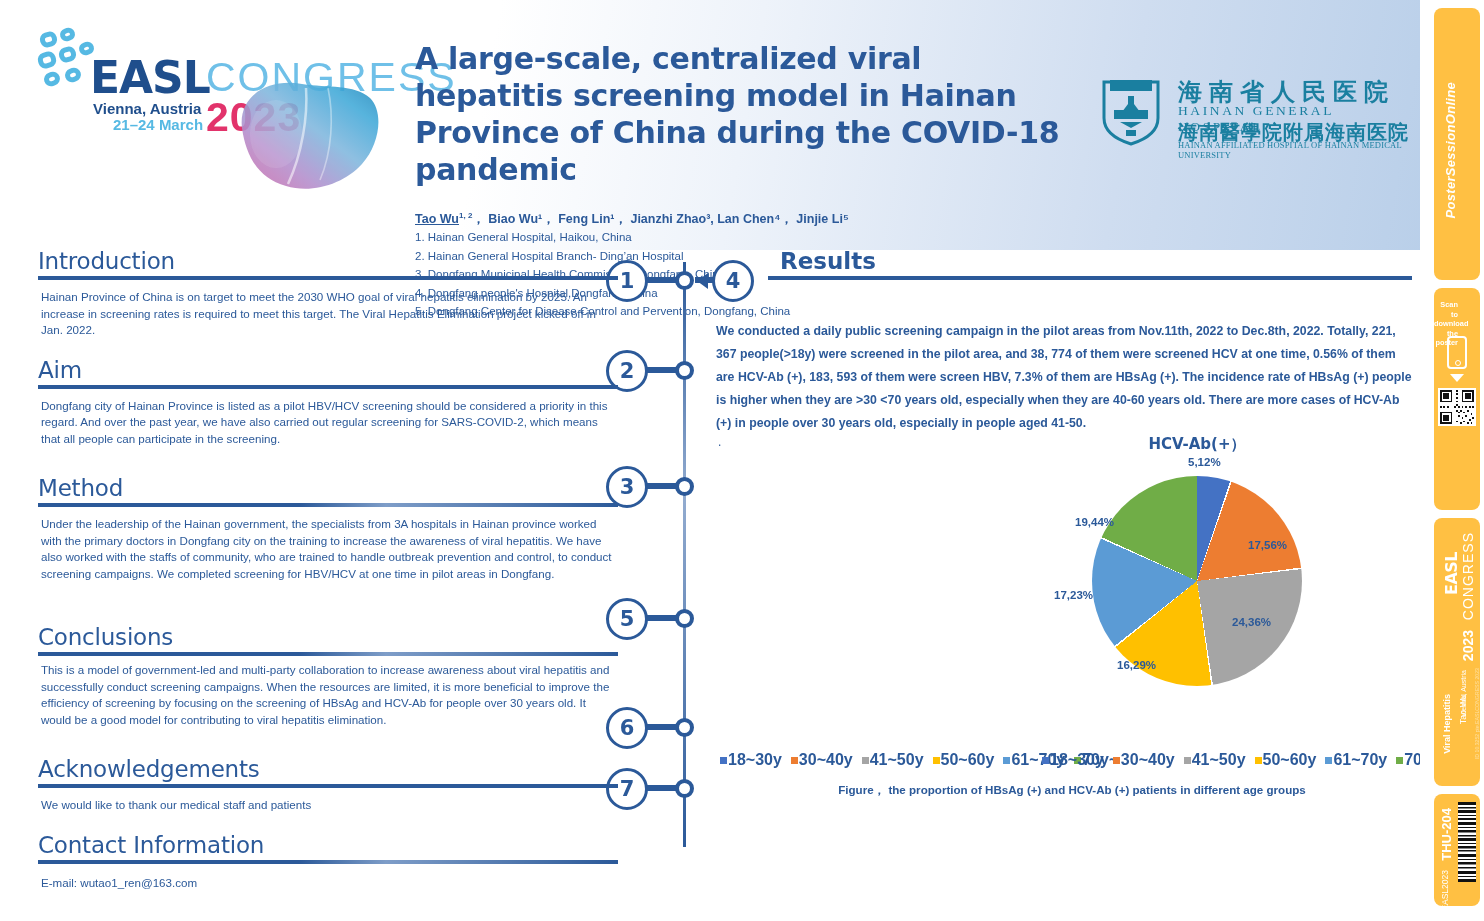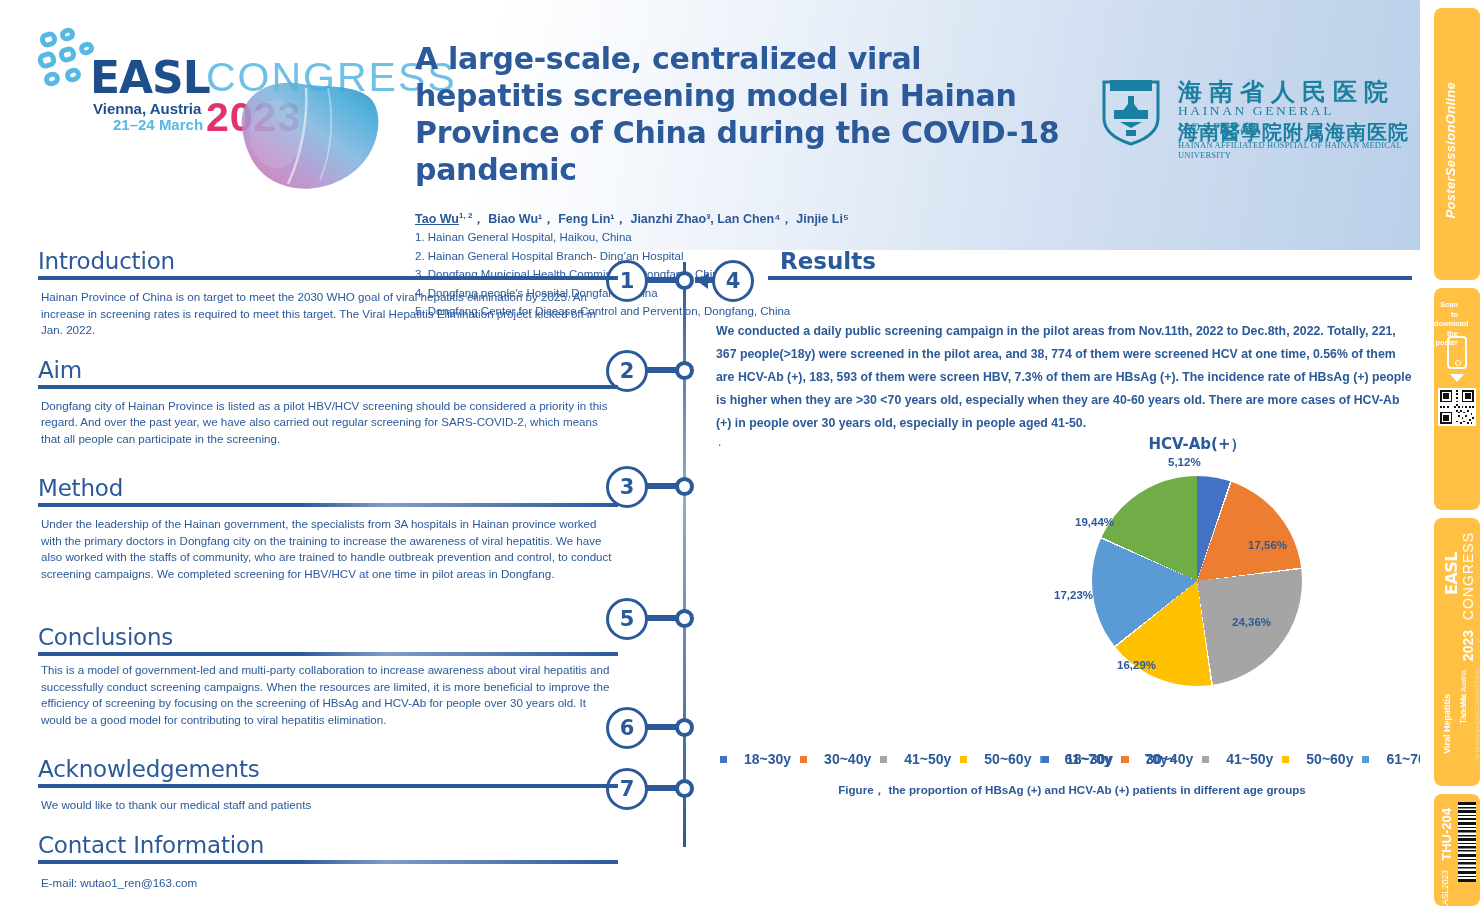--- a/index.html
+++ b/index.html
@@ -110,22 +110,22 @@
     text-align:center; font-size:15px; font-weight:bold; color:#2b5999;
     font-family:"DejaVu Sans", sans-serif;
   }
   .pie-wrap { position:relative; width:330px; height:230px; margin-top:22px; }
   .pie { position:absolute; left:50%; transform:translateX(-50%); border-radius:50%; }
   .slice-label {
     position:absolute; font-size:11.5px; font-weight:bold; color:#2b5999;
     white-space:nowrap; font-family:"Liberation Sans", sans-serif;
   }
   .legend { position:absolute; top:316px; display:flex; gap:9px; }
-  .legend-item { display:flex; align-items:center; gap:17px;
-                 font-size:14px; font-weight:bold; color:#2b5999; }
+  .legend-item { display:flex; align-items:center; gap:1px;
+                 font-size:16px; font-weight:bold; color:#2b5999; }
   .swatch { width:7px; height:7px; display:inline-block; }
   #caption {
     position:absolute; top:348px; left:50px; width:620px; text-align:center;
     font-size:11.6px; font-weight:bold; color:#2b5999;
   }
 
   
   #sidebar { position:absolute; left:1428px; top:0; width:56px; height:921px; background:#fff; }
   .sb-card { position:absolute; left:6px; width:46px; background:#ffc043; border-radius:8px; }
   .vtext { writing-mode: vertical-rl; transform: rotate(180deg); color:#fff; }
@@ -325,21 +325,21 @@
                #ffffff 18.4deg 19.3deg,
                #ed7d31 19.3deg 82.6deg,
                #ffffff 82.6deg 83.5deg,
                #a5a5a5 83.5deg 171.3deg,
                #ffffff 171.3deg 172.2deg,
                #ffc000 172.2deg 230.9deg,
                #ffffff 230.9deg 231.8deg,
                #5b9bd5 231.8deg 293.8deg,
                #ffffff 293.8deg 294.7deg,
                #70ad47 294.7deg 360deg);"></div>
-        <span class="slice-label" style="left:136px; top:-20px;">5,12%</span>
+        <span class="slice-label" style="left:156px; top:-20px;">5,12%</span>
         <span class="slice-label" style="left:216px; top:63px;">17,56%</span>
         <span class="slice-label" style="left:200px; top:140px;">24,36%</span>
         <span class="slice-label" style="left:85px; top:183px;">16,29%</span>
         <span class="slice-label" style="left:22px; top:113px;">17,23%</span>
         <span class="slice-label" style="left:43px; top:40px;">19,44%</span>
       </div>
     </div>
 
     <div class="legend" style="left:8px;">
       <span class="legend-item">

